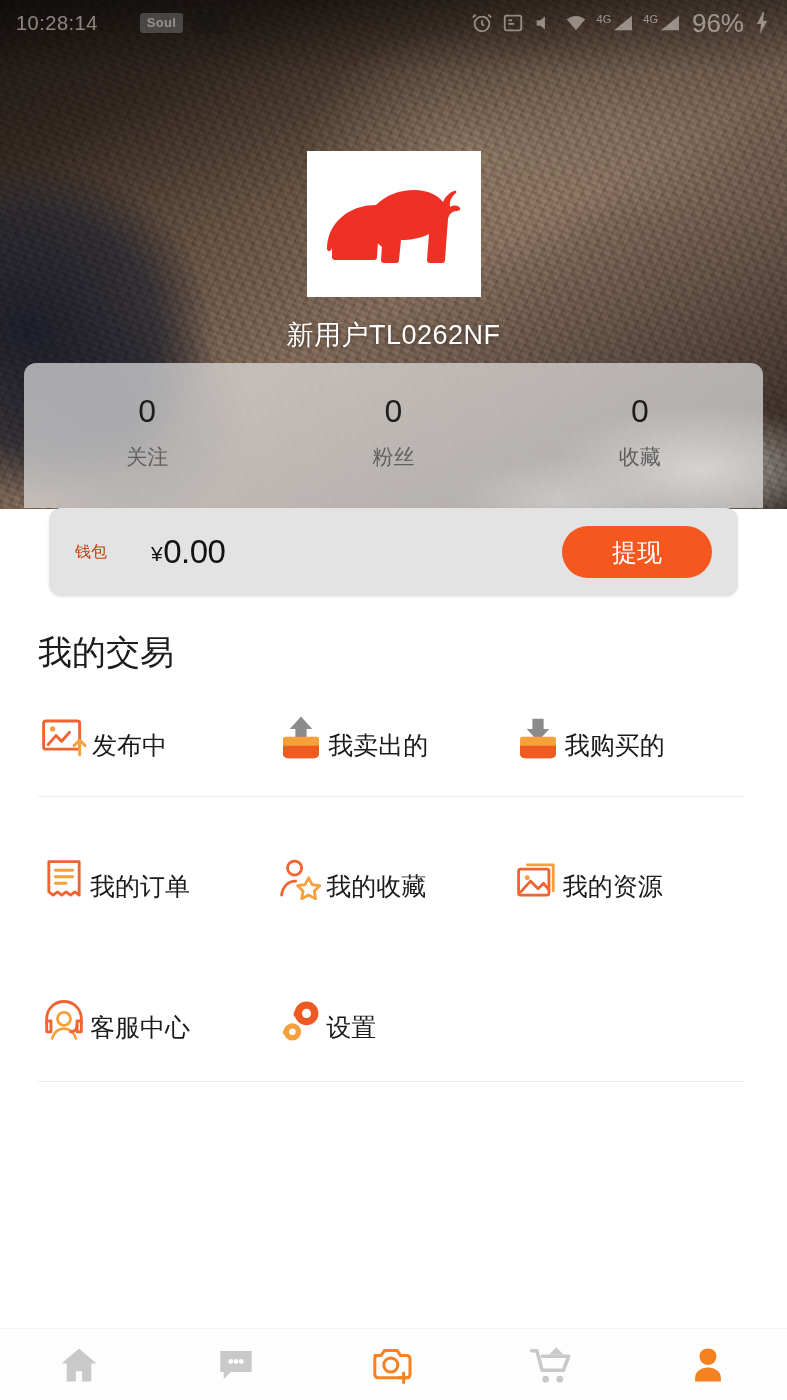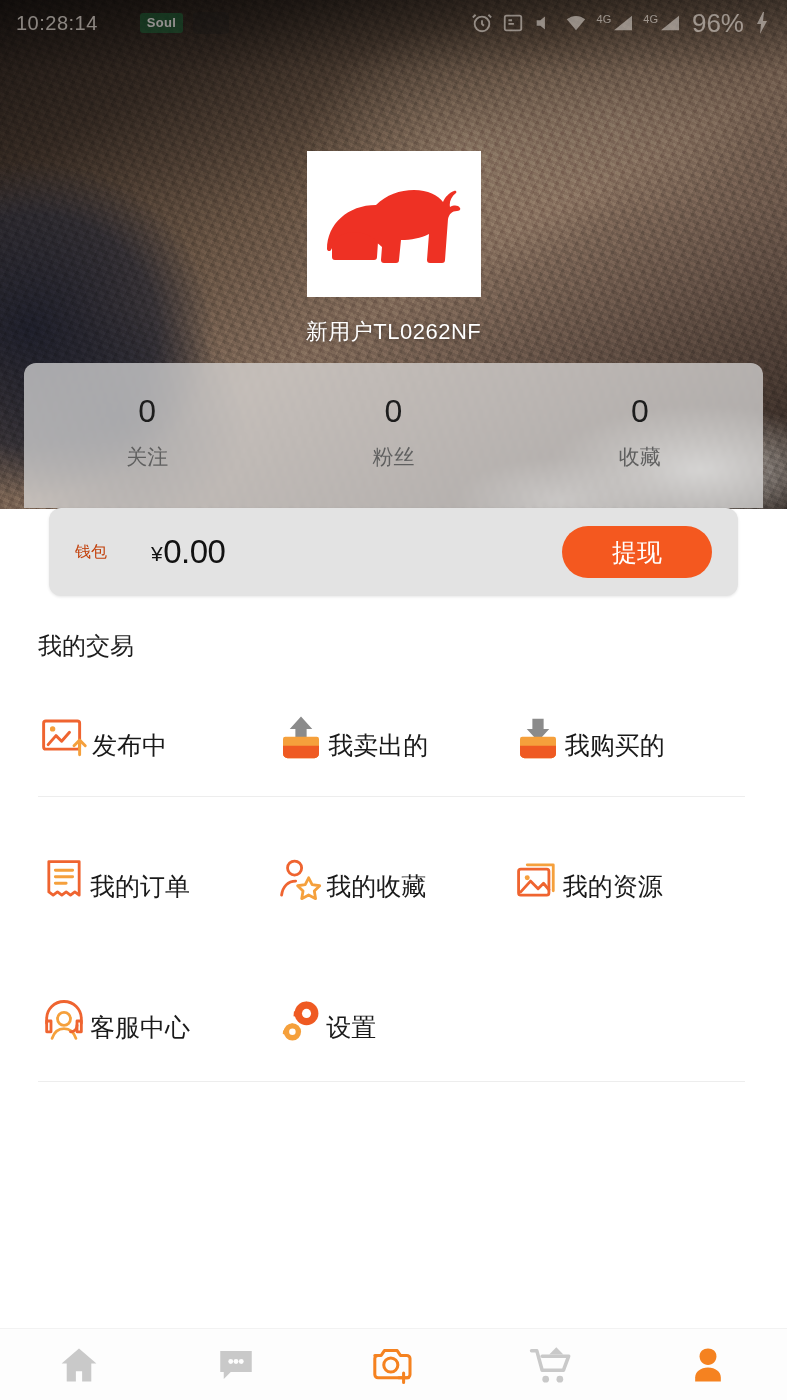--- a/index.html
+++ b/index.html
@@ -46,37 +46,37 @@
   }
 
   
   .statusbar {
     position:absolute; left:0; top:0; width:787px; height:46px;
     display:flex; align-items:center; color:#f2ece6;
     font-size:19px; opacity:.52; padding:0 16px;
   }
   .sb-time { letter-spacing:.5px; margin-left:0; font-size:20px; }
   .sb-soul {
-    margin-left:42px; background:#14532d; color:#fff;
+    margin-left:42px; background:#737373; color:#fff;
     font-size:13px; font-weight:bold; padding:2px 7px 3px; border-radius:3px;
     letter-spacing:.3px;
   }
   .sb-pill { margin-left:10px; width:36px; height:22px; background:rgba(20,20,20,.55); border-radius:4px; }
   .sb-right { margin-left:auto; display:flex; align-items:center; gap:9px; }
   .sb-right .ic { display:block; }
   .sb-batt { font-size:26px; letter-spacing:0; margin-left:2px; }
 
   
   .avatar {
     position:absolute; left:307px; top:151px; width:174px; height:146px;
     background:#fff; display:flex; align-items:center; justify-content:center;
   }
   .username {
     position:absolute; left:0; top:317px; width:787px; text-align:center;
-    color:#ffffff; font-size:22px; letter-spacing:.5px;
+    color:#ffffff; font-size:27px; letter-spacing:.5px;
     text-shadow:0 1px 4px rgba(0,0,0,.45);
   }
 
   
   .stats {
     position:absolute; left:24px; top:363px; width:739px; height:145px;
     background:rgba(226,226,226,.70);
     border-radius:12px 12px 0 0;
     display:flex; align-items:flex-start; padding-top:28px;
     backdrop-filter:blur(2px);
@@ -97,21 +97,21 @@
   .wallet-amt .cur { font-size:21px; vertical-align:2px; margin-right:1px; }
   .withdraw {
     margin-left:auto; background:#f4581f; color:#fff;
     font-size:25px; border:none; border-radius:26px;
     width:150px; height:52px; cursor:pointer;
     font-family:inherit;
   }
 
   
   .section-title {
-    position:absolute; left:38px; top:630px; font-size:24px; color:#1c1c1c;
+    position:absolute; left:38px; top:630px; font-size:34px; color:#1c1c1c;
   }
 
   
   .grid { position:absolute; left:38px; top:680px; width:709px; }
   .grid-row { display:flex; }
   .grid-row.r1 { height:117px; }
   .grid-row.r2 { height:142px; }
   .grid-row.r3 { height:140px; }
   .grid-row.r4 { height:140px; }
   .cell {

